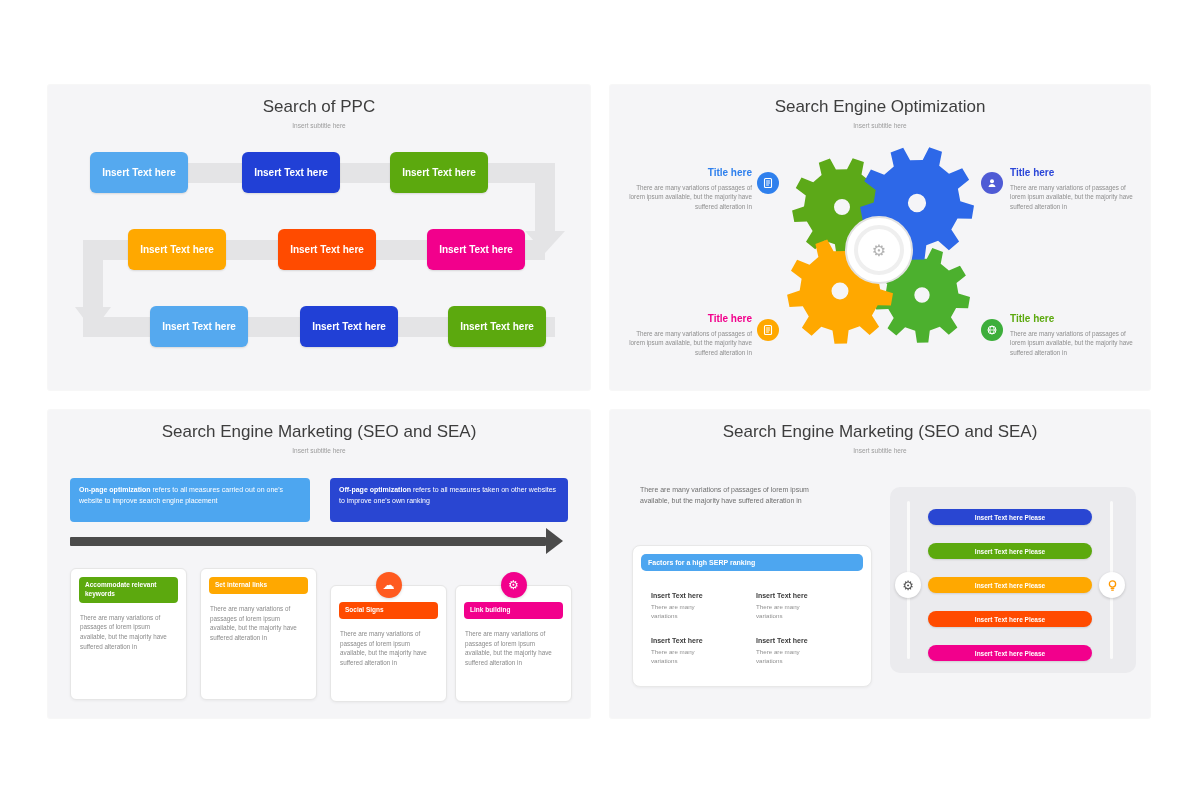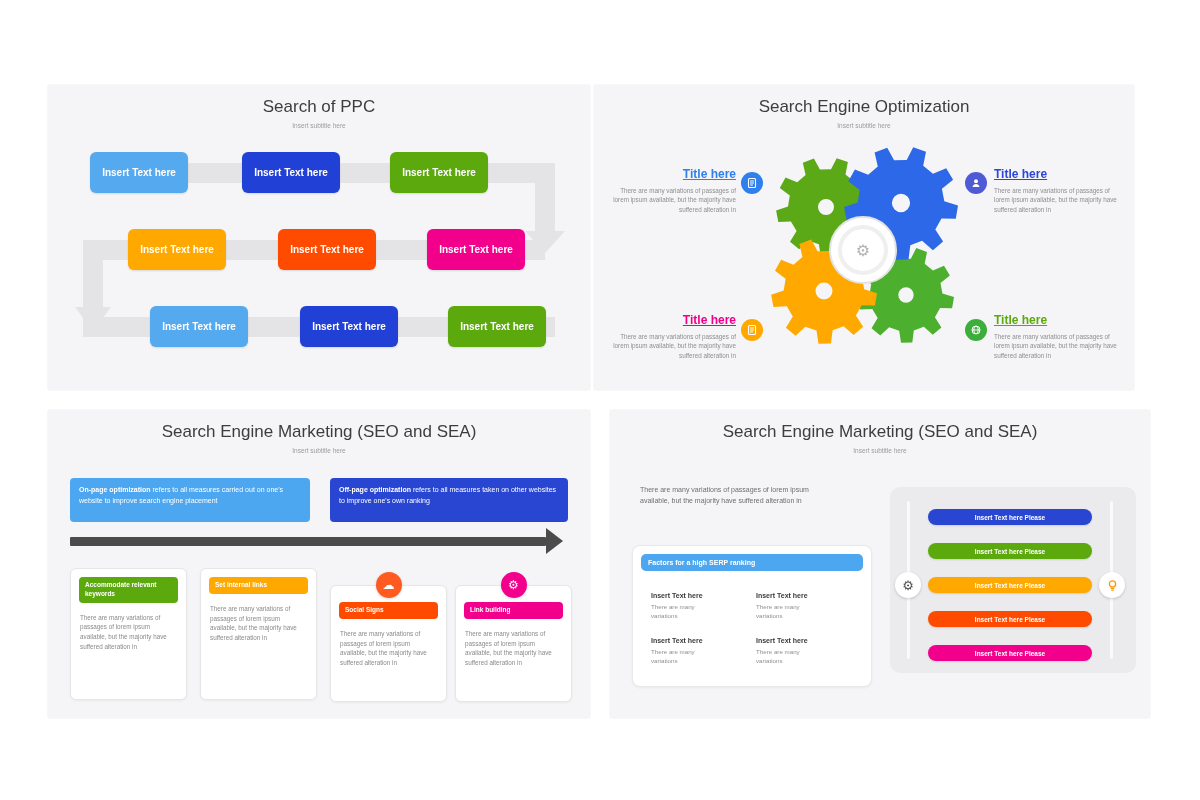--- a/index.html
+++ b/index.html
@@ -12,21 +12,21 @@
   .slide-subtitle{position:absolute;top:37px;left:0;right:0;text-align:center;font-size:6.5px;color:#9b9b9b;}
 
   
   .ppc-connector{position:absolute;left:0;top:0;}
   .ppc-box{position:absolute;width:98px;height:41px;border-radius:6px;color:#fff;font-weight:bold;
     font-size:10px;display:flex;align-items:center;justify-content:center;box-shadow:0 1px 2px rgba(0,0,0,.12);}
 
   
   .seo-corner{position:absolute;width:124px;font-size:6.3px;color:#8e8e8e;line-height:1.5;}
   .seo-corner.right-align{text-align:right;}
-  .seo-corner-title{font-size:12px;font-weight:bold;margin-bottom:3px;text-decoration:underline;}
+  .seo-corner-title{font-size:10px;font-weight:bold;margin-bottom:3px;}
   .icon-circle{position:absolute;width:22px;height:22px;border-radius:50%;display:flex;align-items:center;justify-content:center;}
   #seo-gears{position:absolute;left:162px;top:62px;}
 
   
   .sem-banner{position:absolute;height:44px;border-radius:4px;box-sizing:border-box;padding:7px 9px;
     color:#fff;font-size:7px;line-height:1.5;}
   .sem-arrow-bar{position:absolute;left:22px;top:127px;width:476px;height:9px;border-radius:1px;}
   .sem-arrow-head{position:absolute;left:498px;top:118px;width:0;height:0;
     border-top:13px solid transparent;border-bottom:13px solid transparent;border-left:17px solid #4b4b4b;}
   .sem-card{position:absolute;background:#fff;border:1px solid #e6e6e6;border-radius:6px;box-shadow:0 1px 3px rgba(0,0,0,.05);}
@@ -69,21 +69,21 @@
   <div class="ppc-box" style="left: 194px; top: 67px; background: rgb(33, 64, 214);">Insert Text here</div>
   <div class="ppc-box" style="left: 342px; top: 67px; background: rgb(92, 169, 14);">Insert Text here</div>
   <div class="ppc-box" style="left: 80px; top: 144px; background: rgb(255, 168, 0);">Insert Text here</div>
   <div class="ppc-box" style="left: 230px; top: 144px; background: rgb(255, 75, 0);">Insert Text here</div>
   <div class="ppc-box" style="left: 379px; top: 144px; background: rgb(242, 0, 140);">Insert Text here</div>
   <div class="ppc-box" style="left: 102px; top: 221px; background: rgb(85, 169, 239);">Insert Text here</div>
   <div class="ppc-box" style="left: 252px; top: 221px; background: rgb(33, 64, 214);">Insert Text here</div>
   <div class="ppc-box" style="left: 400px; top: 221px; background: rgb(92, 169, 14);">Insert Text here</div>
 </div>
 
-<div class="slide" style="left:594px;top:85px;width:540px;height:305px">
+<div class="slide" style="left:610px;top:85px;width:540px;height:305px">
   <div class="slide-title">Search Engine Optimization</div>
   <div class="slide-subtitle">Insert subtitle here</div>
 
   <div class="seo-corner right-align" style="left:18px;top:80px">
     <div class="seo-corner-title" style="color: rgb(47, 128, 237);">Title here</div>
     <div class="seo-corner-body">There are many variations of passages of lorem ipsum available, but the majority have suffered alteration in</div>
   </div>
   <div class="icon-circle" style="left: 147px; top: 87px; background: rgb(47, 128, 237);">
     <svg viewBox="0 0 12 12" width="12" height="12">
         <rect x="2.5" y="1.5" width="7" height="9" rx="1" fill="none" stroke="#fff" stroke-width="1.1"></rect>

